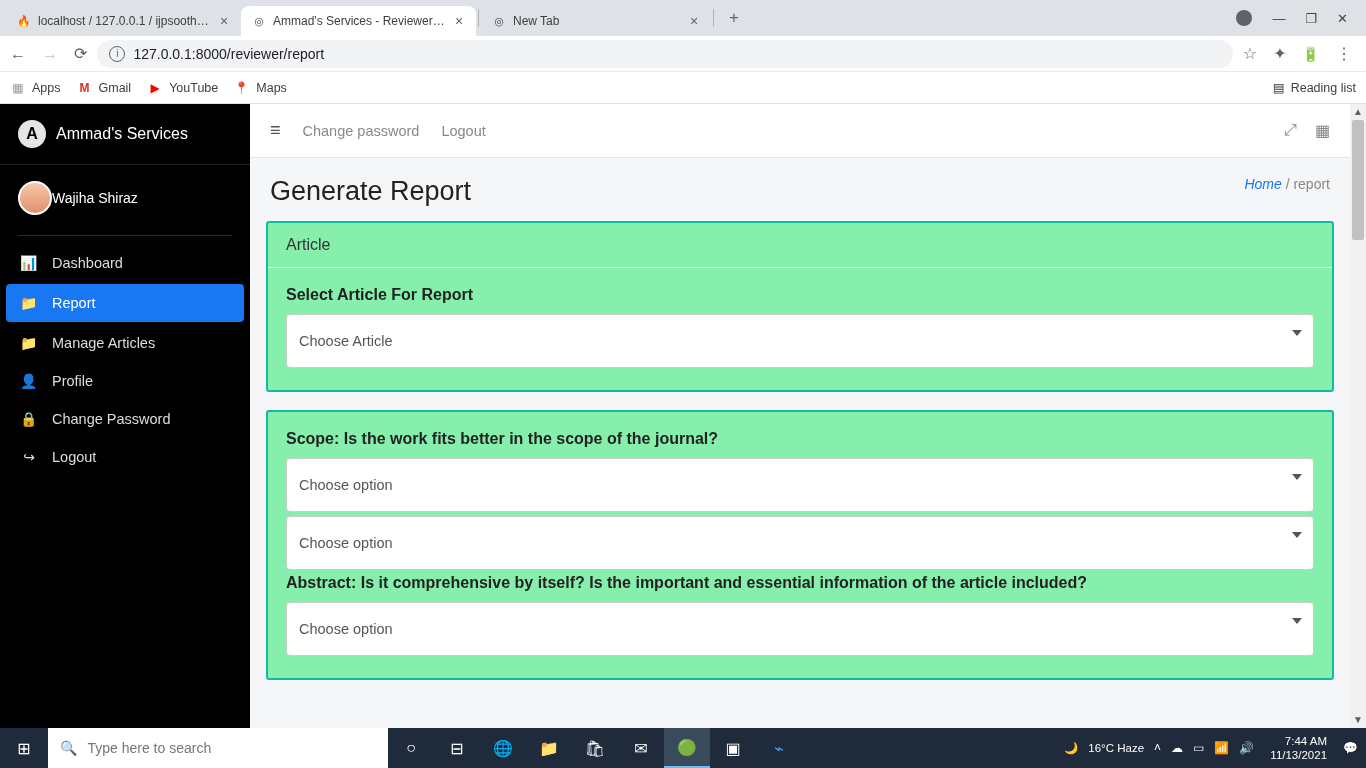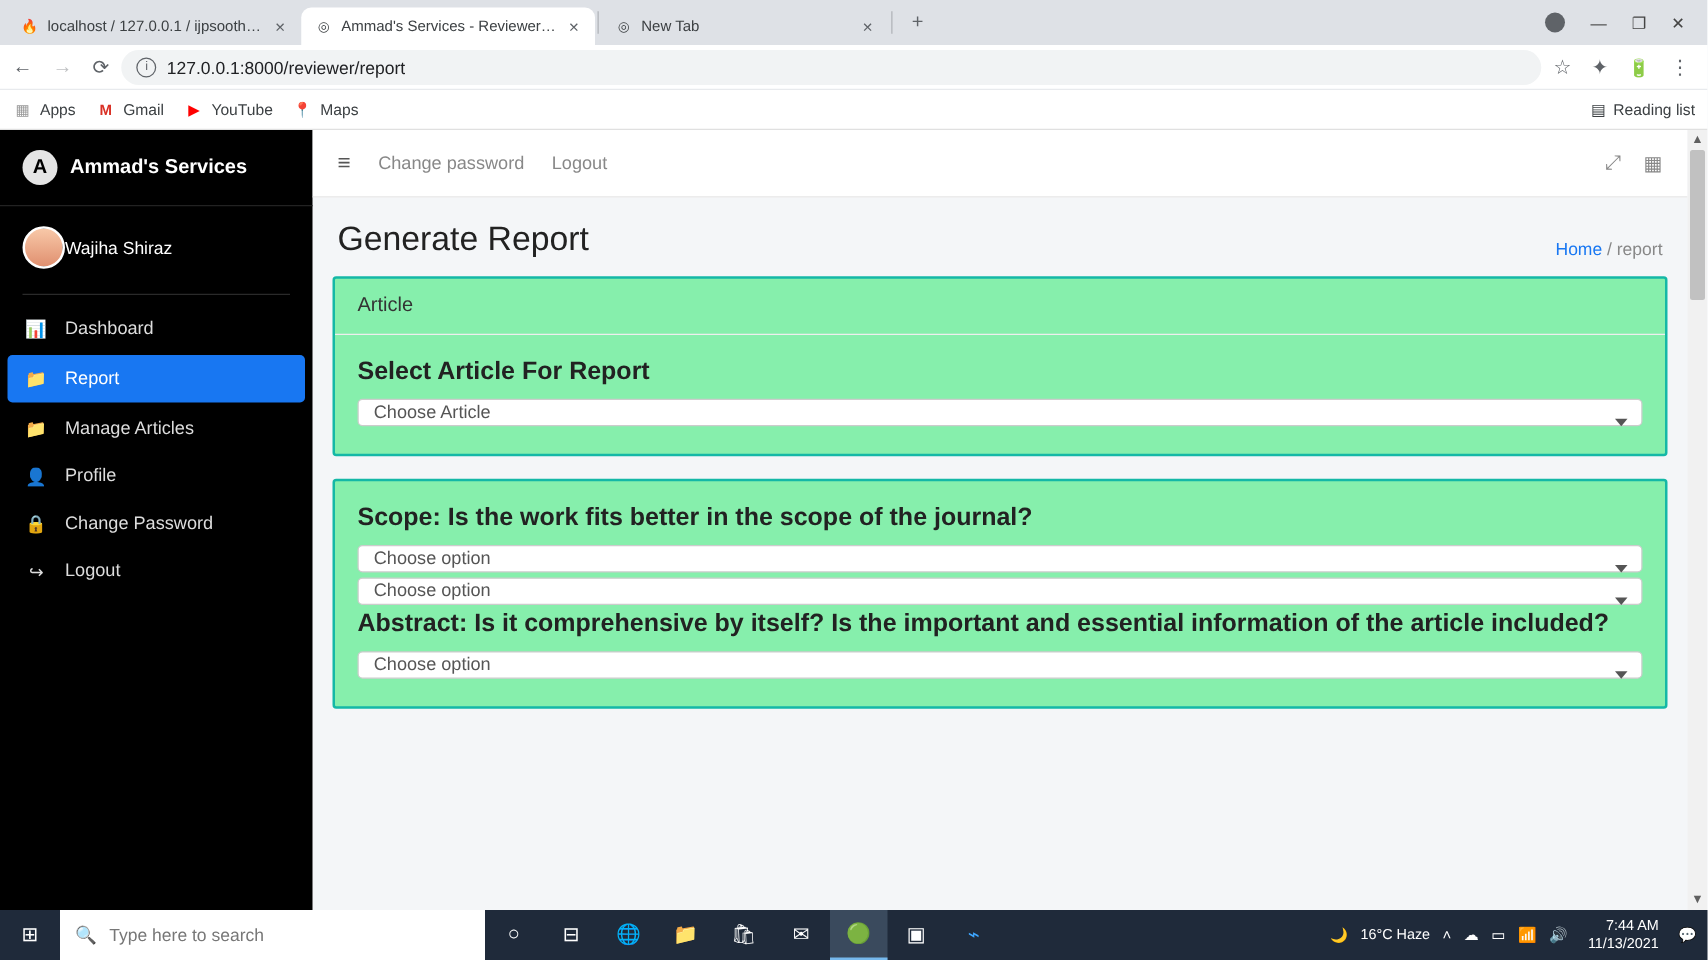--- a/index.html
+++ b/index.html
@@ -33,46 +33,46 @@
 .viewport{position:relative;height:624px;display:flex;background:#f4f6f8;}
 .scrollbar{position:absolute;right:0;top:0;width:16px;height:100%;background:#f1f1f1;}
 .scrollbar .thumb{position:absolute;right:2px;top:16px;width:12px;height:120px;background:#c1c1c1;border-radius:2px;}
 .scrollbar .arrow{position:absolute;width:16px;height:16px;text-align:center;font-size:10px;color:#606060;line-height:16px;}
 .scrollbar .arrow.up{top:0;}
 .scrollbar .arrow.down{bottom:0;}
 
 .sidebar { width:250px; background:#000; color:#fff; height:100%; flex:0 0 250px;}
 .brand { display:flex; align-items:center; gap:10px; padding:16px 18px; border-bottom:1px solid #222;}
 .brand .logo{width:28px;height:28px;border-radius:50%;background:#e5e5e5;color:#000;display:flex;align-items:center;justify-content:center;font-weight:bold;font-size:16px;}
-.brand .brand-text{font-size:16px;font-weight:700;text-align:right;}
+.brand .brand-text{font-size:16px;font-weight:400;text-align:right;}
 .user{display:flex;align-items:center;padding:16px 18px;}
 .user .avatar{width:34px;height:34px;border-radius:50%;background:linear-gradient(#f8c8a8,#e09070);border:2px solid #fff;}
 .user .uname{font-size:14px;}
 .sep{height:1px;background:#2a2a2a;margin:4px 18px 8px;}
 .nav-item{display:flex;align-items:center;gap:14px;padding:11px 20px;font-size:14.5px;color:#ddd;cursor:pointer;}
 .nav-item .nav-icon{width:18px;text-align:center;font-size:14px;}
 .nav-item.active{background:#1877f2;color:#fff;margin:2px 6px;border-radius:4px;padding:11px 14px;}
 
 .main{flex:1;height:100%;overflow:hidden;padding-right:16px;}
 .topbar{height:54px;background:#fff;border-bottom:1px solid #e6e6e6;display:flex;align-items:center;padding:0 20px;gap:22px;}
 .topbar .menu-toggle{font-size:18px;color:#555;cursor:pointer;}
 .topbar .tblink{color:#888;font-size:14.5px;cursor:pointer;}
 .topbar .tb-right{margin-left:auto;display:flex;gap:18px;color:#888;font-size:16px;}
 .topbar .tb-right span{cursor:pointer;}
 
-.page-head{display:flex;align-items:flex-end;padding:18px 20px 14px;}
+.page-head{display:flex;align-items:flex-start;padding:18px 20px 14px;}
 .page-head h1{font-size:27px;font-weight:500;color:#222;}
 .breadcrumb{margin-left:auto;font-size:14px;color:#888;}
-.breadcrumb a{color:#1877f2;text-decoration:none;}
+.breadcrumb a{color:#1877f2;text-decoration:none;font-style:italic;}
 
 .card{background:#86efac;border:2px solid #14b8a6;border-radius:3px;margin:0 16px 18px;}
 .card-header{padding:13px 18px;border-bottom:1px solid #eee;font-size:16px;color:#333;}
 .card-body{padding:18px;}
-.form-label{font-weight:600;font-size:20px;color:#222;margin-bottom:10px;display:block;}
-.select{width:100%;height:22px;border:1px solid #ccc;border-radius:4px;background:#fff;padding:0 12px;font-size:14.5px;color:#555;appearance:none;position:relative;}
+.form-label{font-weight:600;font-size:16px;color:#222;margin-bottom:10px;display:block;}
+.select{width:100%;height:54px;border:1px solid #ccc;border-radius:4px;background:#fff;padding:0 12px;font-size:14.5px;color:#555;appearance:none;position:relative;}
 .select-wrap{position:relative;margin-bottom:4px;}
 .select-wrap::after{content:"";position:absolute;right:12px;top:16px;border-left:5px solid transparent;border-right:5px solid transparent;border-top:6px solid #555;pointer-events:none;}
 .q-block{}
 
 .taskbar{position:absolute;bottom:0;left:0;width:1366px;height:40px;background:#1f2a3a;display:flex;align-items:center;color:#fff;font-size:12px;}
 .taskbar .start{width:48px;height:40px;display:flex;align-items:center;justify-content:center;font-size:16px;cursor:pointer;background:#1f2a3a;}
 .taskbar .search{background:#fff;color:#777;height:40px;width:340px;display:flex;align-items:center;padding:0 12px;gap:10px;font-size:14px;}
 .taskbar .t-icons{display:flex;height:40px;}
 .taskbar .t-icons .ti{width:46px;height:40px;display:flex;align-items:center;justify-content:center;cursor:pointer;font-size:16px;}
 .taskbar .t-icons .ti.active{background:#3a4a5d;border-bottom:2px solid #76b9ed;}

